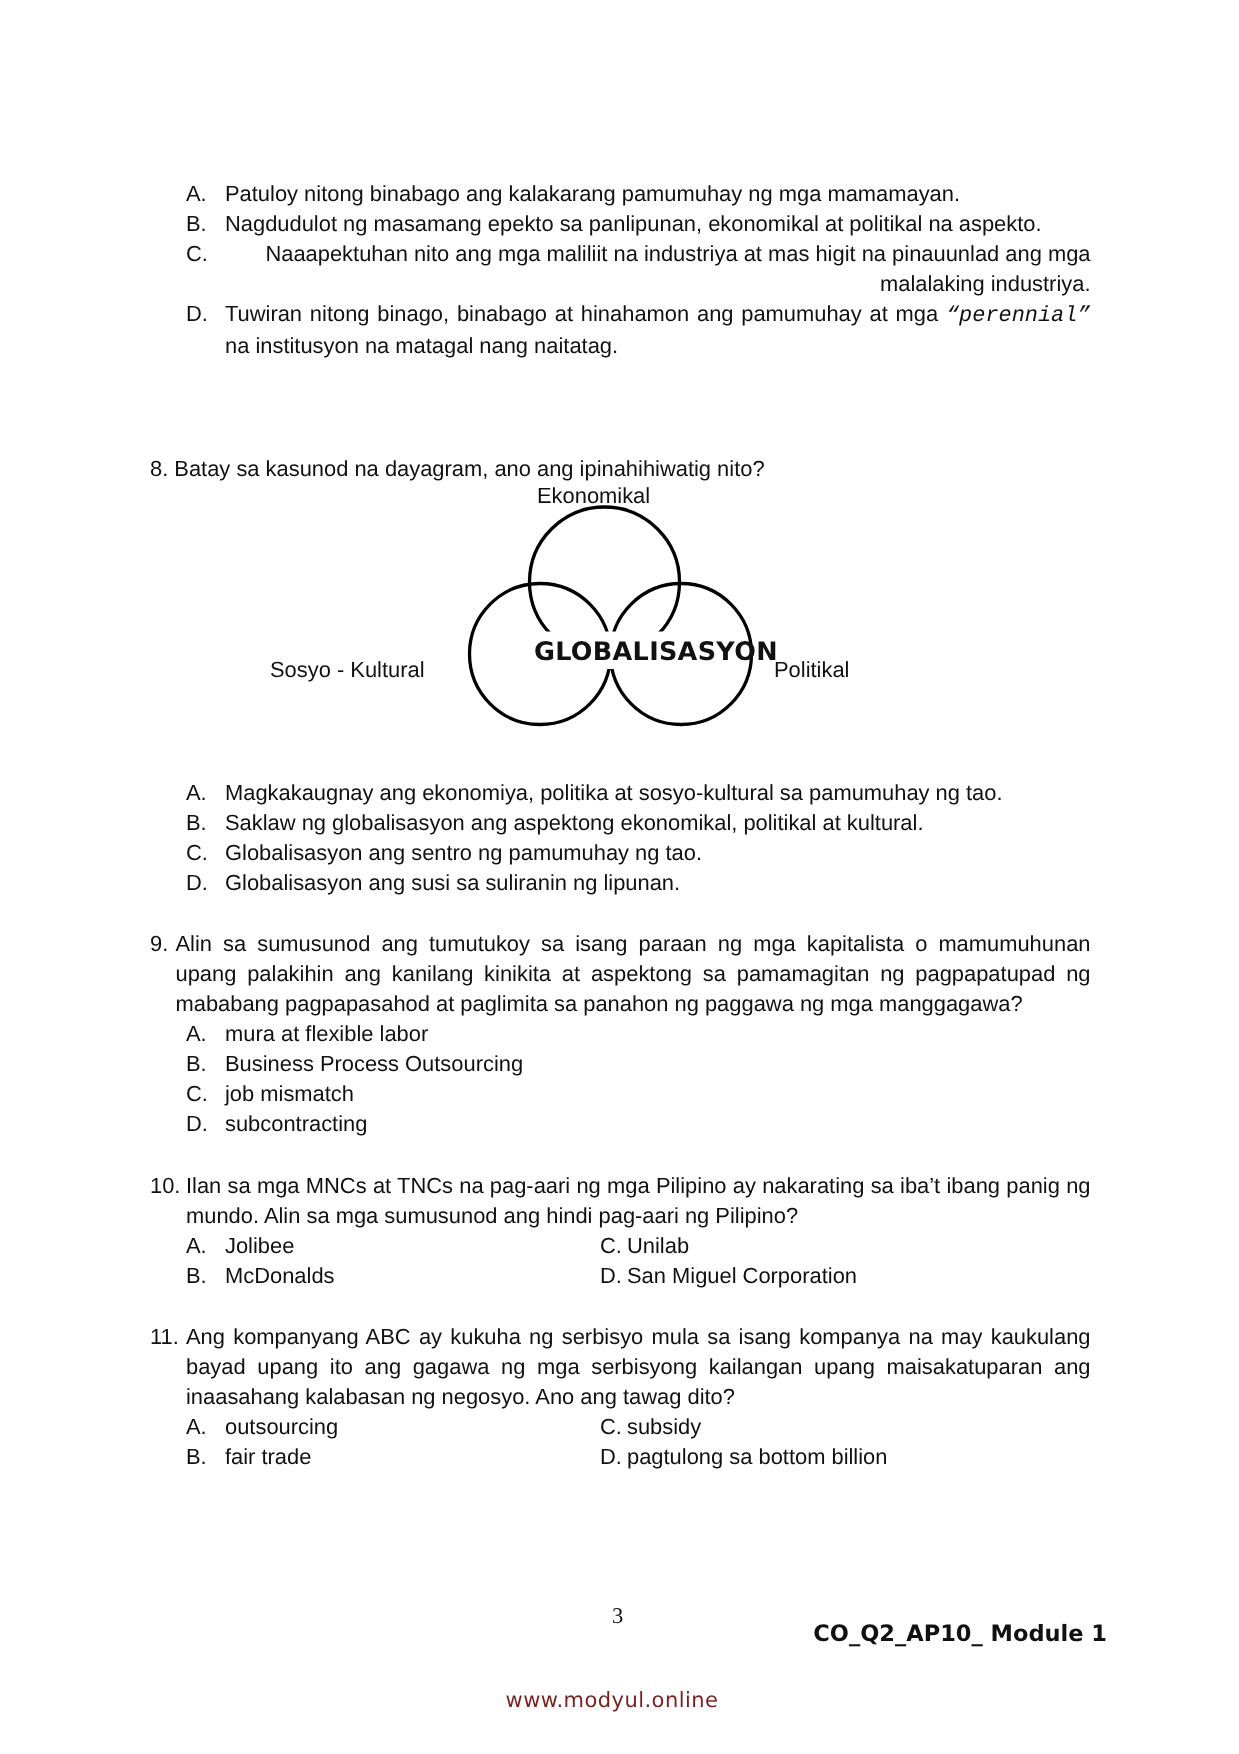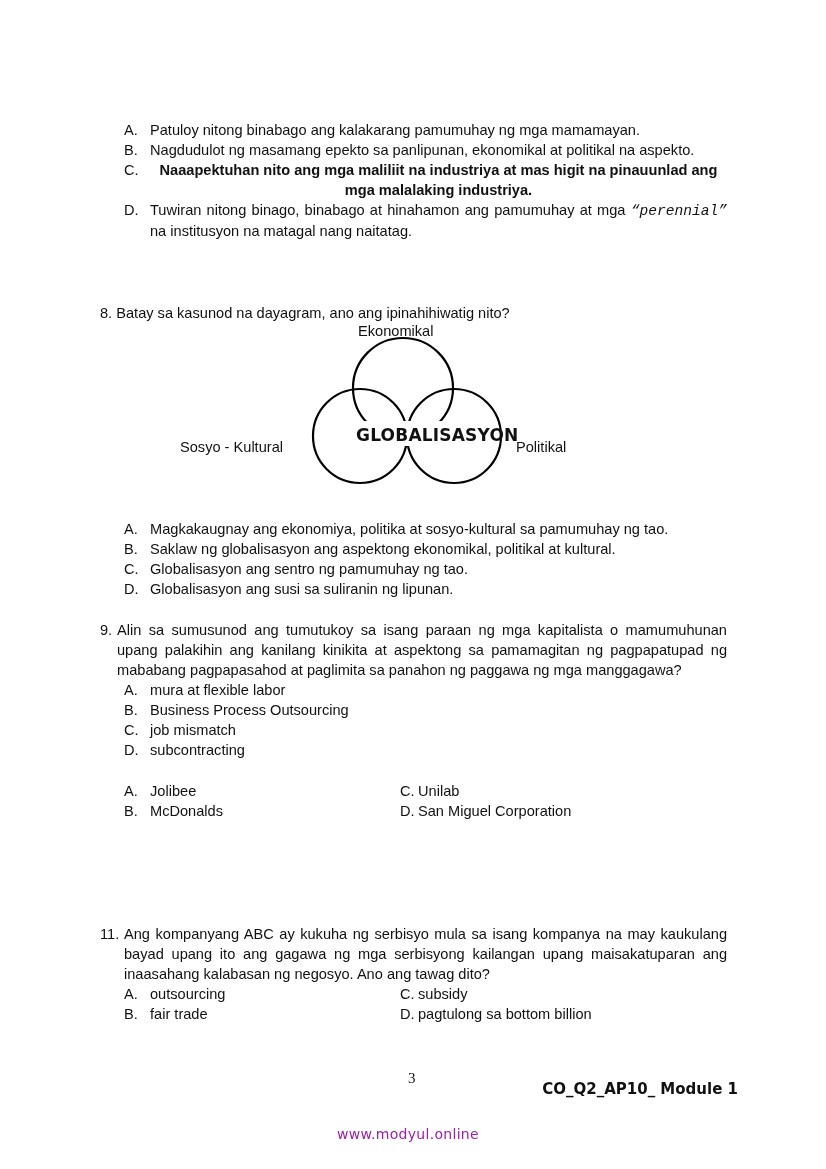--- a/index.html
+++ b/index.html
@@ -16,39 +16,39 @@
   .grid2 .cell .ltr { width: 26px; flex: none; }
   .grid2 .cell.right .ltr { width: 18px; }
   .diagram { position: absolute; left: 170px; top: 318px; width: 420px; height: 190px; }
   .dlabel { position: absolute; font-size: 14.6px; }
   .center-label { position: absolute; font-family: "DejaVu Sans", sans-serif; font-weight: bold;
                   font-size: 17px; letter-spacing: 0.2px; }
   .pagenum { position: absolute; left: 408px; top: 1070px; font-family: "Liberation Serif", serif; font-size: 15px; }
   .module { position: absolute; right: 88px; top: 1080px; font-family: "DejaVu Sans", sans-serif;
             font-weight: bold; font-size: 15px; }
   .watermark { position: absolute; left: 337px; top: 1126px; font-family: "DejaVu Sans", sans-serif;
-               font-size: 14px; color: #a21caf; letter-spacing: 0.3px; }
+               font-size: 14px; color: #7f1d1d; letter-spacing: 0.3px; }
   i { font-style: italic; font-family: Liberation Mono, monospace; }
 </style>
 </head>
 <body>
 
 <div class="q" style="top:120px;">
   <div class="opts">
     <div class="opt">
       <span class="ltr">A.</span>
       <span class="txt">Patuloy nitong binabago ang kalakarang pamumuhay ng mga mamamayan.</span>
     </div>
     <div class="opt">
       <span class="ltr">B.</span>
       <span class="txt">Nagdudulot ng masamang epekto sa panlipunan, ekonomikal at politikal na aspekto.</span>
     </div>
     <div class="opt">
       <span class="ltr">C.</span>
-      <span class="txt" style="text-align:center;font-weight:bold;">Naaapektuhan nito ang mga maliliit na industriya at mas higit na pinauunlad ang mga malalaking industriya.</span>
+      <span class="txt" style="text-align:right;">Naaapektuhan nito ang mga maliliit na industriya at mas higit na pinauunlad ang mga malalaking industriya.</span>
     </div>
     <div class="opt">
       <span class="ltr">D.</span>
       <span class="txt"><span>Tuwiran nitong binago, binabago at hinahamon ang pamumuhay at mga </span><i>“perennial”</i><span> na institusyon na matagal nang naitatag.</span></span>
     </div>
   </div>
 </div>
 
 <div class="q" style="top:282px;margin-top:21px;">
   <div class="stem">8. Batay sa kasunod na dayagram, ano ang ipinahihiwatig nito?</div>
@@ -107,20 +107,24 @@
       <span class="txt">job mismatch</span>
     </div>
     <div class="opt">
       <span class="ltr">D.</span>
       <span class="txt">subcontracting</span>
     </div>
   </div>
 </div>
 
 <div class="q" style="top:781px;">
+  <div class="stem" style="display:flex;">
+    <span style="width:24px;flex:none;">10.</span>
+    <span style="flex:1;text-align:justify;">Ilan sa mga MNCs at TNCs na pag-aari ng mga Pilipino ay nakarating sa iba’t ibang panig ng mundo. Alin sa mga sumusunod ang hindi pag-aari ng Pilipino?</span>
+  </div>
   <div class="grid2">
     <div class="cell">
       <span class="ltr">A.</span>
       <span>Jolibee</span>
     </div>
     <div class="cell right">
       <span class="ltr">C.</span>
       <span>Unilab</span>
     </div>
     <div class="cell">
@@ -128,21 +132,21 @@
       <span>McDonalds</span>
     </div>
     <div class="cell right">
       <span class="ltr">D.</span>
       <span>San Miguel Corporation</span>
     </div>
   </div>
 </div>
 
 <div class="q" style="top:882px;">
-  <div class="stem" style="display:flex;margin-top:42px;">
+  <div class="stem" style="display:flex;">
     <span style="width:24px;flex:none;">11.</span>
     <span style="flex:1;text-align:justify;">Ang kompanyang ABC ay kukuha ng serbisyo mula sa isang kompanya na may kaukulang bayad upang ito ang gagawa ng mga serbisyong kailangan upang maisakatuparan ang inaasahang kalabasan ng negosyo. Ano ang tawag dito?</span>
   </div>
   <div class="grid2">
     <div class="cell">
       <span class="ltr">A.</span>
       <span>outsourcing</span>
     </div>
     <div class="cell right">
       <span class="ltr">C.</span>

